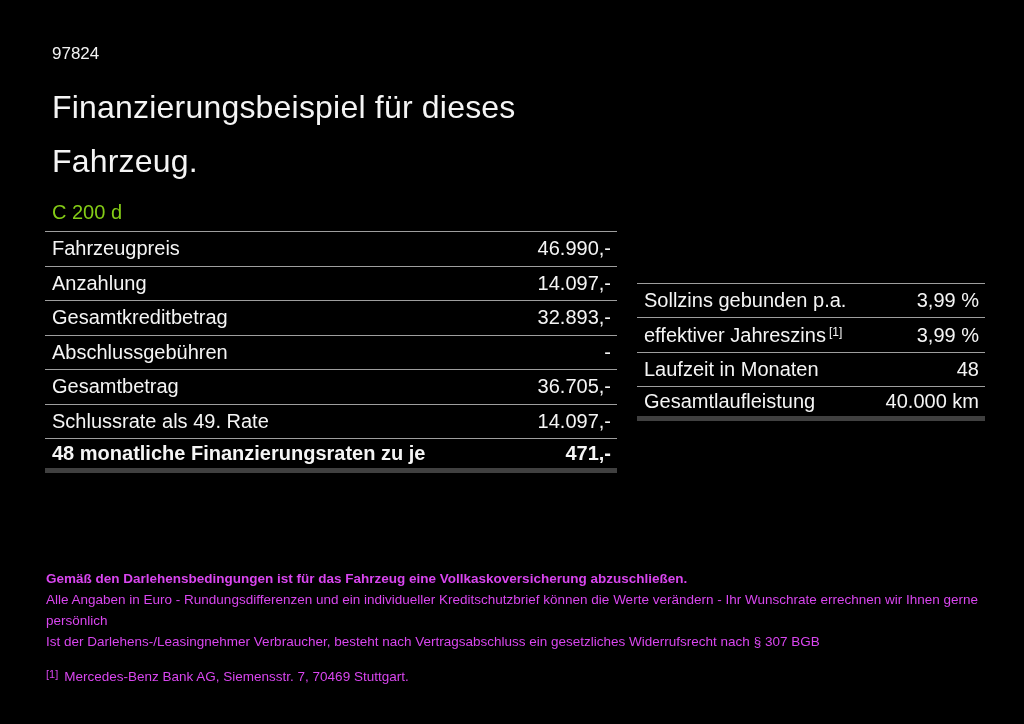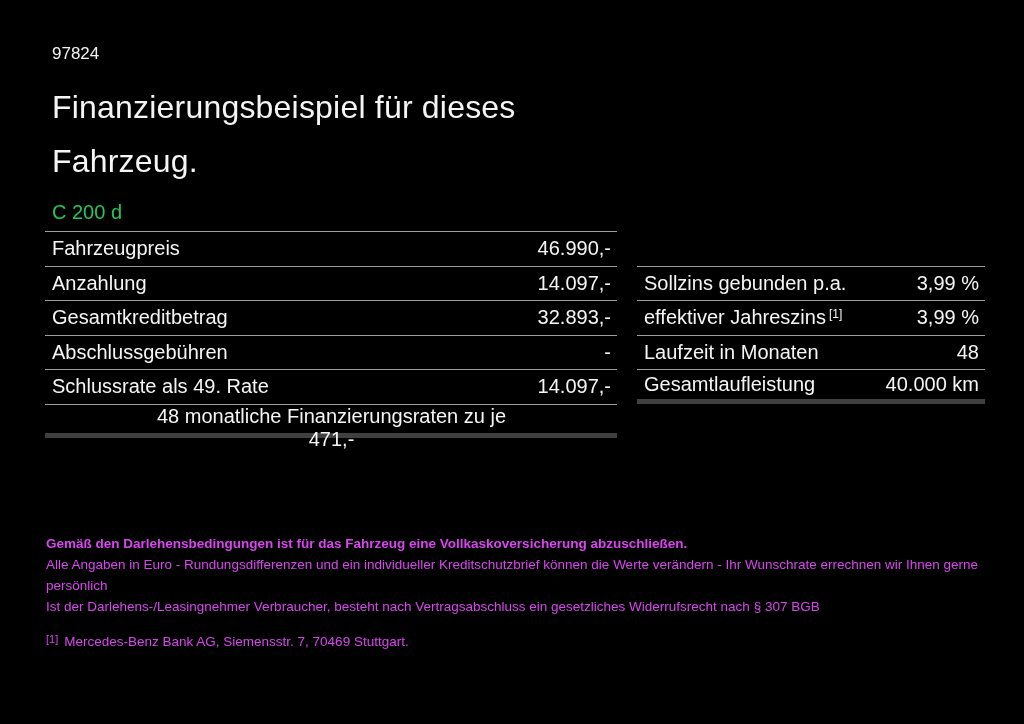--- a/index.html
+++ b/index.html
@@ -30,21 +30,21 @@
     font-weight: 400;
     line-height: 54px;
     letter-spacing: 0.2px;
     color: #f5f5f5;
   }
   h1.title span { display: block; }
   .model {
     margin: 12px 0 0 7px;
     font-size: 20px;
     line-height: 24px;
-    color: #22c55e;
+    color: #84cc16;
   }
   .columns {
     display: flex;
     align-items: center;
     margin-top: 7px;
   }
   .table { box-sizing: border-box; }
   .table.finance { width: 572px; margin-right: 20px; }
   .table.conditions { width: 348px; }
   .trow {
@@ -53,21 +53,21 @@
     align-items: center;
     height: 34.5px;
     box-sizing: border-box;
     border-top: 1px solid #9e9e9e;
     padding: 0 6px 0 7px;
     font-size: 20px;
   }
   .table .trow:last-child { border-bottom: 5px solid #404040; }
   .trow .label { white-space: nowrap; }
   .trow .value { white-space: nowrap; text-align: right; }
-  .trow.emph { font-weight: 400; flex-direction: column; }
+  .trow.emph { font-weight: 700; }
   sup.marker {
     font-size: 12px;
     line-height: 0;
     vertical-align: 6px;
     margin-left: 3px;
   }
   .footer {
     margin: 95px 0 0 1px;
     font-size: 13.5px;
     line-height: 21px;
@@ -112,20 +112,24 @@
       </div>
       <div class="trow">
         <span class="label">Gesamtkreditbetrag</span>
         <span class="value">32.893,-</span>
       </div>
       <div class="trow">
         <span class="label">Abschlussgebühren</span>
         <span class="value">-</span>
       </div>
       <div class="trow">
+        <span class="label">Gesamtbetrag</span>
+        <span class="value">36.705,-</span>
+      </div>
+      <div class="trow">
         <span class="label">Schlussrate als 49. Rate</span>
         <span class="value">14.097,-</span>
       </div>
       <div class="trow emph">
         <span class="label">48 monatliche Finanzierungsraten zu je</span>
         <span class="value">471,-</span>
       </div>
     </div>
 
     <div class="table conditions">

